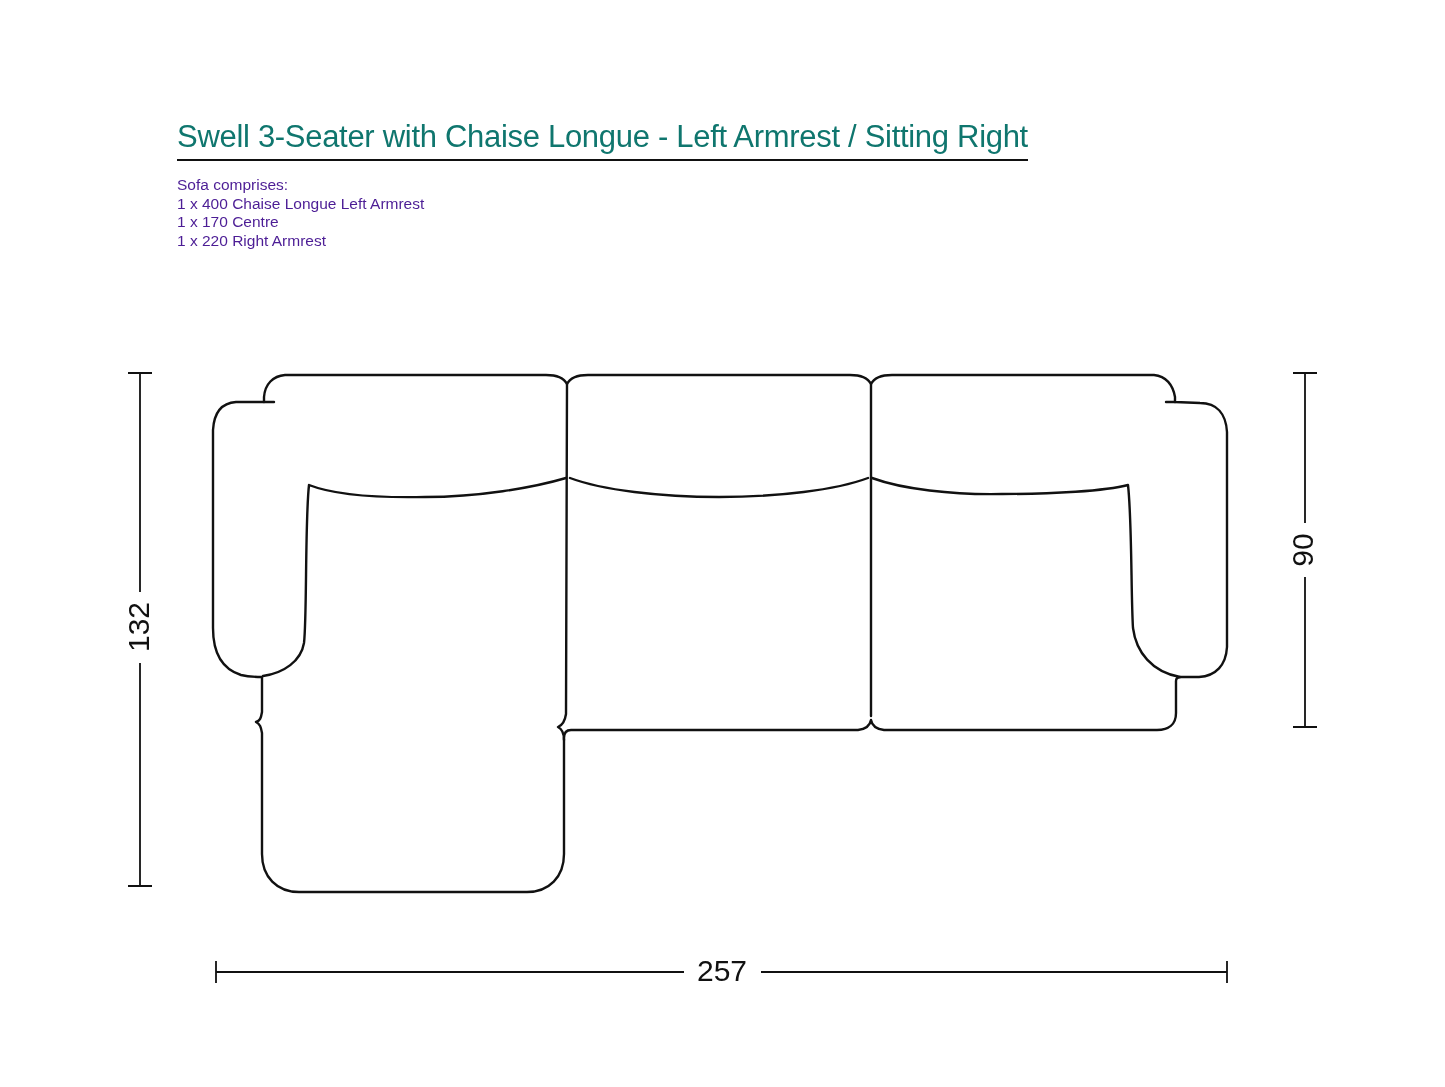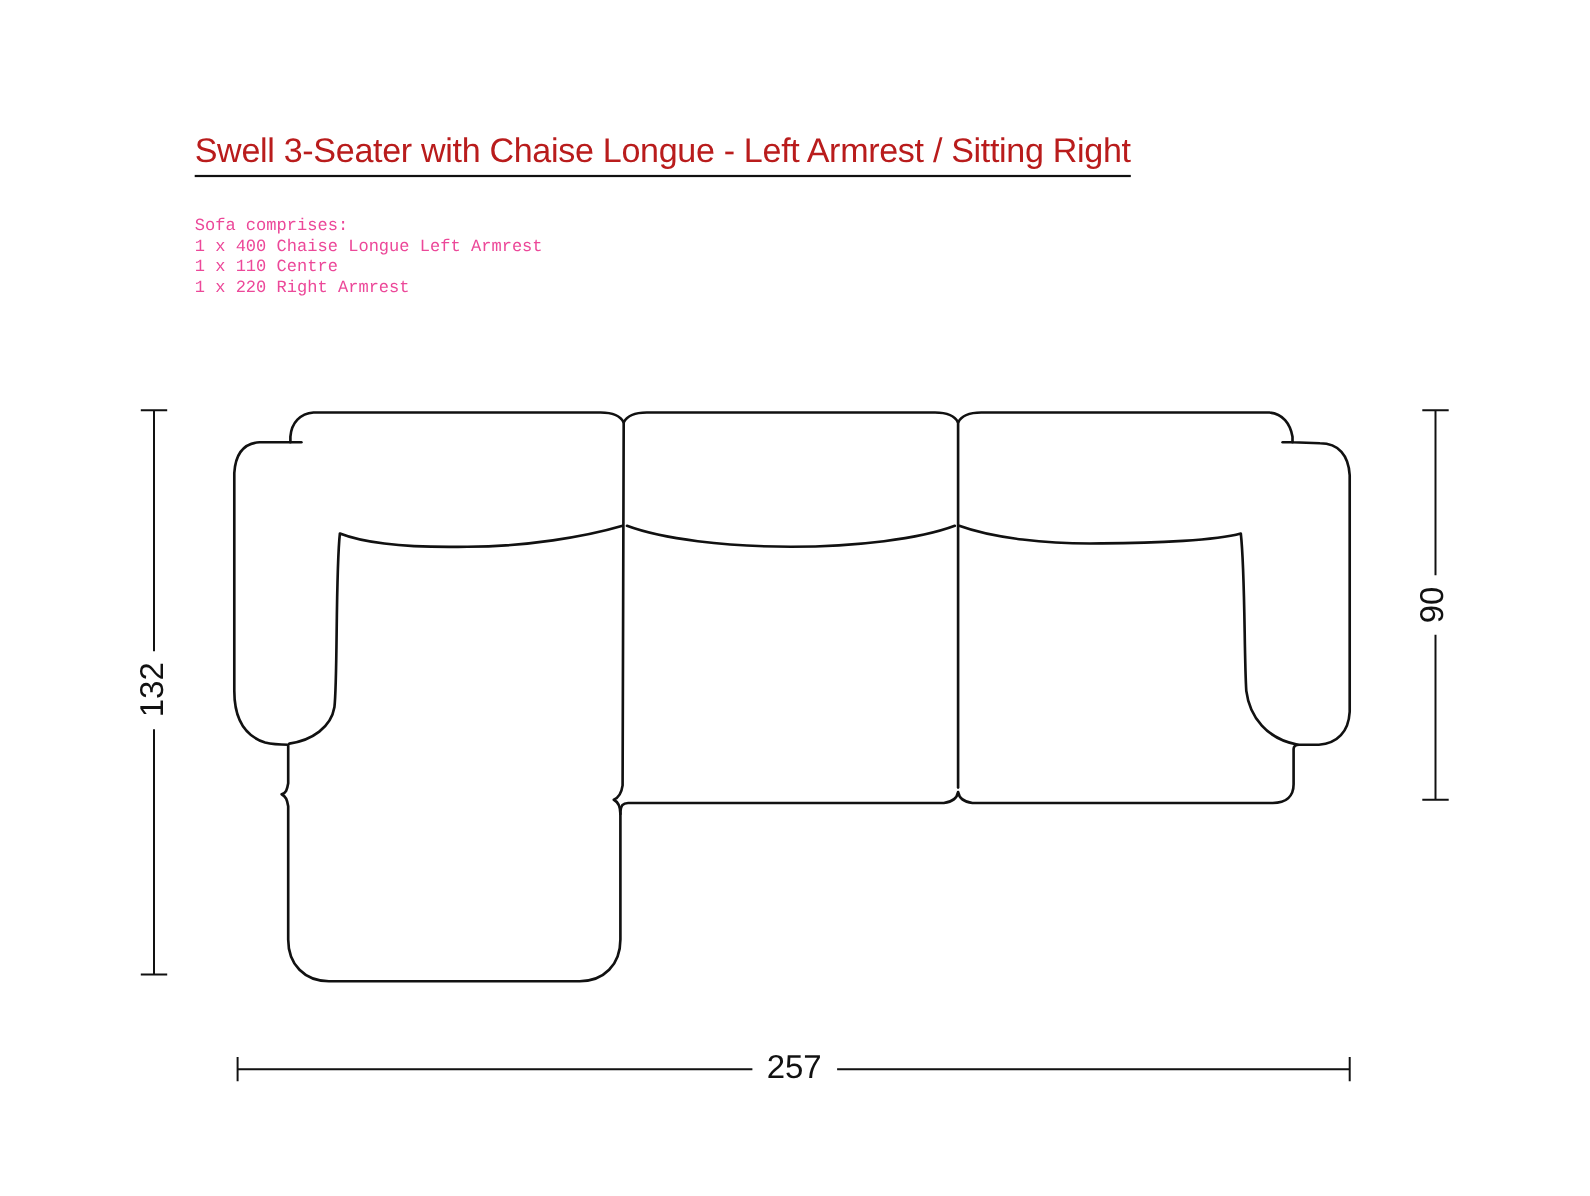--- a/index.html
+++ b/index.html
@@ -16,36 +16,35 @@
     color: #111111;
     overflow: hidden;
   }
   .title {
     position: absolute;
     left: 177px;
     top: 119px;
     font-size: 31px;
     letter-spacing: -0.3px;
     font-weight: 400;
-    color: #b91c1c;
+    color: #0f766e;
     white-space: nowrap;
   }
   .title span {
     display: inline-block;
     border-bottom: 2px solid #111111;
     padding-bottom: 4px;
   }
   .description {
     position: absolute;
     left: 177px;
-    top: 196px;
+    top: 176px;
     font-size: 15.5px;
     line-height: 18.5px;
-    color: #ec4899;
-    font-family: Liberation Mono, monospace;
+    color: #4c1d95;
   }
   .drawing {
     position: absolute;
     left: 0;
     top: 0;
     width: 1445px;
     height: 1087px;
   }
   .dim-label {
     position: absolute;
@@ -69,21 +68,21 @@
 
 <div class="canvas">
 
   <div class="title">
     <span>Swell 3-Seater with Chaise Longue - Left Armrest / Sitting Right</span>
   </div>
 
   <div class="description">
     <div>Sofa comprises:</div>
     <div>1 x 400 Chaise Longue Left Armrest</div>
-    <div>1 x 110 Centre</div>
+    <div>1 x 170 Centre</div>
     <div>1 x 220 Right Armrest</div>
   </div>
 
   <svg class="drawing" viewBox="0 0 1445 1087" xmlns="http://www.w3.org/2000/svg">
 
     <path class="sofa-stroke" d="
       M 285,375
       C 273,376 265,384 264,397
       L 264,402
       L 236,402

